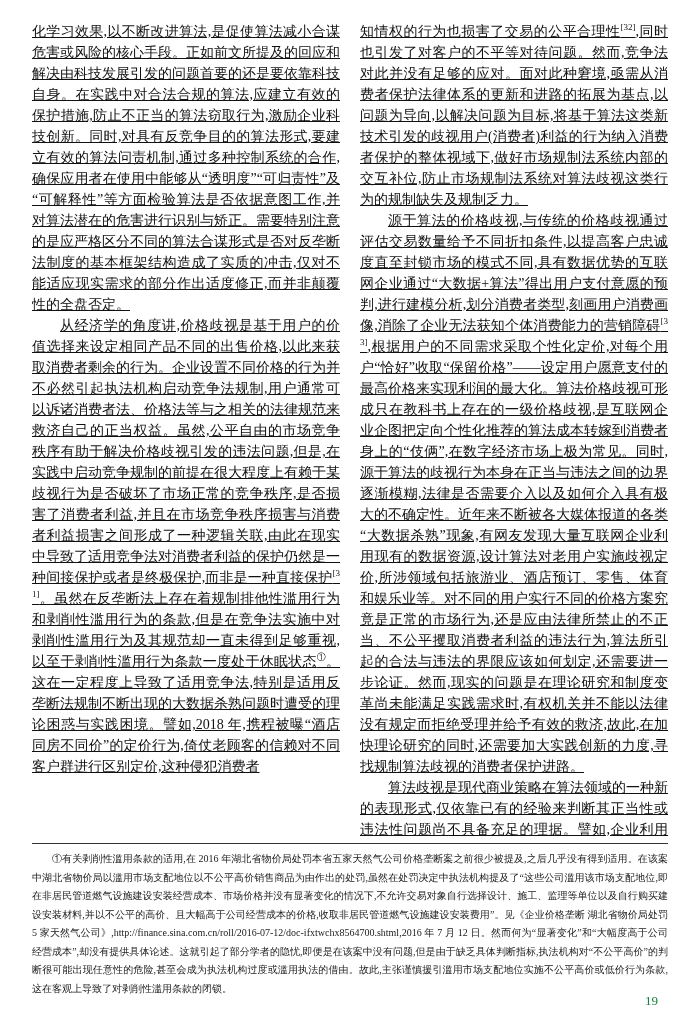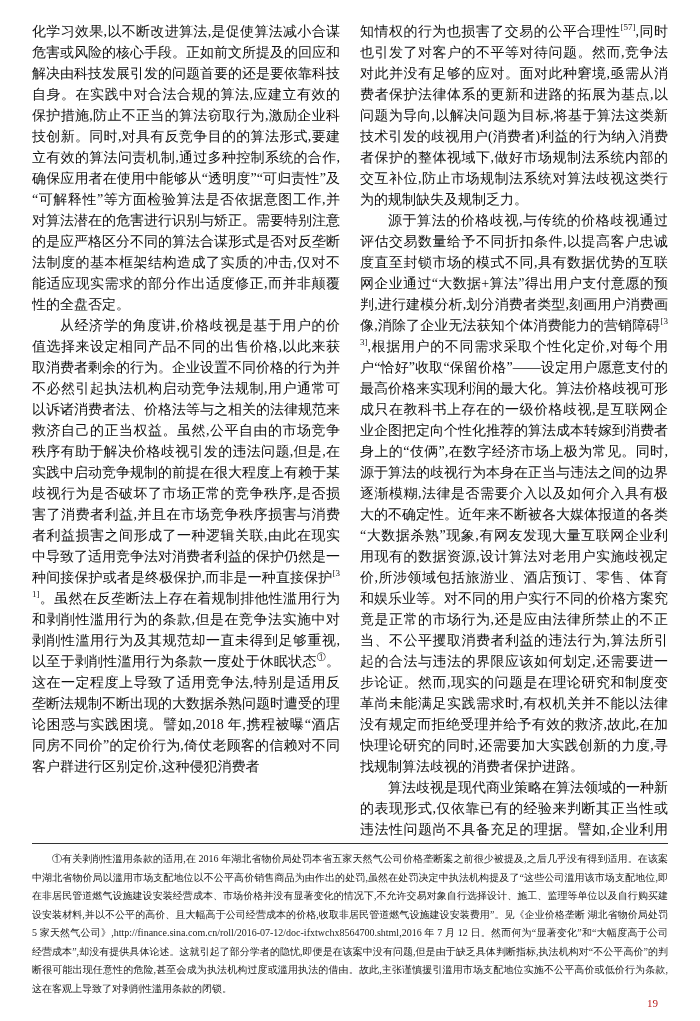--- a/index.html
+++ b/index.html
@@ -16,20 +16,21 @@
   .columns{
     display:flex;
     gap:20px;
     height:816px;
     overflow:hidden;
   }
   .column{
     flex:0 0 308px;
     width:308px;
     overflow:hidden;
+    text-decoration:underline;
   }
   .para{
     margin:0;
     font-size:14px;
     line-height:21px;
     text-align:justify;
     text-justify:inter-ideograph;
     word-break:break-all;
     overflow-wrap:anywhere;
   }
@@ -68,38 +69,38 @@
     text-justify:inter-ideograph;
     text-indent:2em;
     word-break:break-all;
     overflow-wrap:anywhere;
     color:#1a1a1a;
   }
   .page-number{
     position:absolute;
     right:42px;
     bottom:12px;
-    font-size:11px;
-    color:#b91c1c;
+    font-size:13px;
+    color:#15803d;
   }
 </style>
 </head>
 <body>
 
 <div class="page">
 
   <div class="columns">
 
     <div class="column">
       <p class="para">化学习效果,以不断改进算法,是促使算法减小合谋危害或风险的核心手段。正如前文所提及的回应和解决由科技发展引发的问题首要的还是要依靠科技自身。在实践中对合法合规的算法,应建立有效的保护措施,防止不正当的算法窃取行为,激励企业科技创新。同时,对具有反竞争目的的算法形式,要建立有效的算法问责机制,通过多种控制系统的合作,确保应用者在使用中能够从“透明度”“可归责性”及“可解释性”等方面检验算法是否依据意图工作,并对算法潜在的危害进行识别与矫正。需要特别注意的是应严格区分不同的算法合谋形式是否对反垄断法制度的基本框架结构造成了实质的冲击,仅对不能适应现实需求的部分作出适度修正,而并非颠覆性的全盘否定。</p>
       <p class="para indent">从经济学的角度讲,价格歧视是基于用户的价值选择来设定相同产品不同的出售价格,以此来获取消费者剩余的行为。企业设置不同价格的行为并不必然引起执法机构启动竞争法规制,用户通常可以诉诸消费者法、价格法等与之相关的法律规范来救济自己的正当权益。虽然,公平自由的市场竞争秩序有助于解决价格歧视引发的违法问题,但是,在实践中启动竞争规制的前提在很大程度上有赖于某歧视行为是否破坏了市场正常的竞争秩序,是否损害了消费者利益,并且在市场竞争秩序损害与消费者利益损害之间形成了一种逻辑关联,由此在现实中导致了适用竞争法对消费者利益的保护仍然是一种间接保护或者是终极保护,而非是一种直接保护<sup>[31]</sup>。虽然在反垄断法上存在着规制排他性滥用行为和剥削性滥用行为的条款,但是在竞争法实施中对剥削性滥用行为及其规范却一直未得到足够重视,以至于剥削性滥用行为条款一度处于休眠状态<sup>①</sup>。这在一定程度上导致了适用竞争法,特别是适用反垄断法规制不断出现的大数据杀熟问题时遭受的理论困惑与实践困境。譬如,2018 年,携程被曝“酒店同房不同价”的定价行为,倚仗老顾客的信赖对不同客户群进行区别定价,这种侵犯消费者</p>
     </div>
 
     <div class="column">
-      <p class="para">知情权的行为也损害了交易的公平合理性<sup>[57]</sup>,同时也引发了对客户的不平等对待问题。然而,竞争法对此并没有足够的应对。面对此种窘境,亟需从消费者保护法律体系的更新和进路的拓展为基点,以问题为导向,以解决问题为目标,将基于算法这类新技术引发的歧视用户(消费者)利益的行为纳入消费者保护的整体视域下,做好市场规制法系统内部的交互补位,防止市场规制法系统对算法歧视这类行为的规制缺失及规制乏力。</p>
+      <p class="para">知情权的行为也损害了交易的公平合理性<sup>[32]</sup>,同时也引发了对客户的不平等对待问题。然而,竞争法对此并没有足够的应对。面对此种窘境,亟需从消费者保护法律体系的更新和进路的拓展为基点,以问题为导向,以解决问题为目标,将基于算法这类新技术引发的歧视用户(消费者)利益的行为纳入消费者保护的整体视域下,做好市场规制法系统内部的交互补位,防止市场规制法系统对算法歧视这类行为的规制缺失及规制乏力。</p>
       <p class="para indent">源于算法的价格歧视,与传统的价格歧视通过评估交易数量给予不同折扣条件,以提高客户忠诚度直至封锁市场的模式不同,具有数据优势的互联网企业通过“大数据+算法”得出用户支付意愿的预判,进行建模分析,划分消费者类型,刻画用户消费画像,消除了企业无法获知个体消费能力的营销障碍<sup>[33]</sup>,根据用户的不同需求采取个性化定价,对每个用户“恰好”收取“保留价格”——设定用户愿意支付的最高价格来实现利润的最大化。算法价格歧视可形成只在教科书上存在的一级价格歧视,是互联网企业企图把定向个性化推荐的算法成本转嫁到消费者身上的“伎俩”,在数字经济市场上极为常见。同时,源于算法的歧视行为本身在正当与违法之间的边界逐渐模糊,法律是否需要介入以及如何介入具有极大的不确定性。近年来不断被各大媒体报道的各类“大数据杀熟”现象,有网友发现大量互联网企业利用现有的数据资源,设计算法对老用户实施歧视定价,所涉领域包括旅游业、酒店预订、零售、体育和娱乐业等。对不同的用户实行不同的价格方案究竟是正常的市场行为,还是应由法律所禁止的不正当、不公平攫取消费者利益的违法行为,算法所引起的合法与违法的界限应该如何划定,还需要进一步论证。然而,现实的问题是在理论研究和制度变革尚未能满足实践需求时,有权机关并不能以法律没有规定而拒绝受理并给予有效的救济,故此,在加快理论研究的同时,还需要加大实践创新的力度,寻找规制算法歧视的消费者保护进路。</p>
       <p class="para indent">算法歧视是现代商业策略在算法领域的一种新的表现形式,仅依靠已有的经验来判断其正当性或违法性问题尚不具备充足的理据。譬如,企业利用算法对个人行为数据进行的“评级”“评估”等,并</p>
     </div>
 
   </div>
 
   <div class="footnote-area">
     <hr class="footnote-rule">
     <p class="footnote">①有关剥削性滥用条款的适用,在 2016 年湖北省物价局处罚本省五家天然气公司价格垄断案之前很少被提及,之后几乎没有得到适用。在该案中湖北省物价局以滥用市场支配地位以不公平高价销售商品为由作出的处罚,虽然在处罚决定中执法机构提及了“这些公司滥用该市场支配地位,即在非居民管道燃气设施建设安装经营成本、市场价格并没有显著变化的情况下,不允许交易对象自行选择设计、施工、监理等单位以及自行购买建设安装材料,并以不公平的高价、且大幅高于公司经营成本的价格,收取非居民管道燃气设施建设安装费用”。见《企业价格垄断 湖北省物价局处罚 5 家天然气公司》,http://finance.sina.com.cn/roll/2016-07-12/doc-ifxtwchx8564700.shtml,2016 年 7 月 12 日。然而何为“显著变化”和“大幅度高于公司经营成本”,却没有提供具体论述。这就引起了部分学者的隐忧,即便是在该案中没有问题,但是由于缺乏具体判断指标,执法机构对“不公平高价”的判断很可能出现任意性的危险,甚至会成为执法机构过度或滥用执法的借由。故此,主张谨慎援引滥用市场支配地位实施不公平高价或低价行为条款,这在客观上导致了对剥削性滥用条款的闭锁。</p>
   </div>

